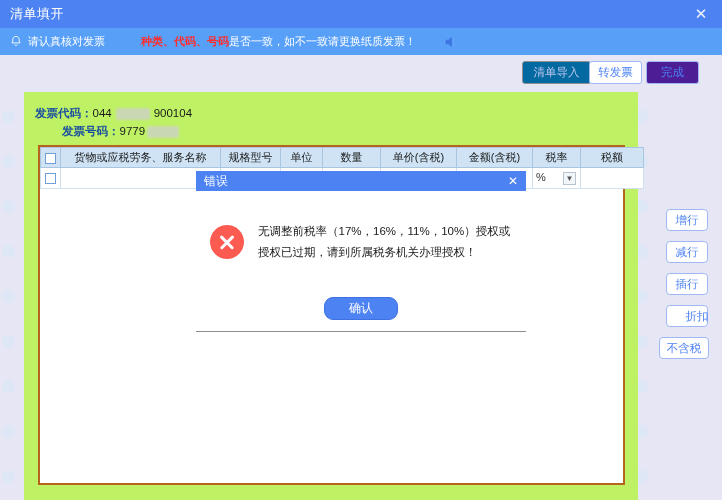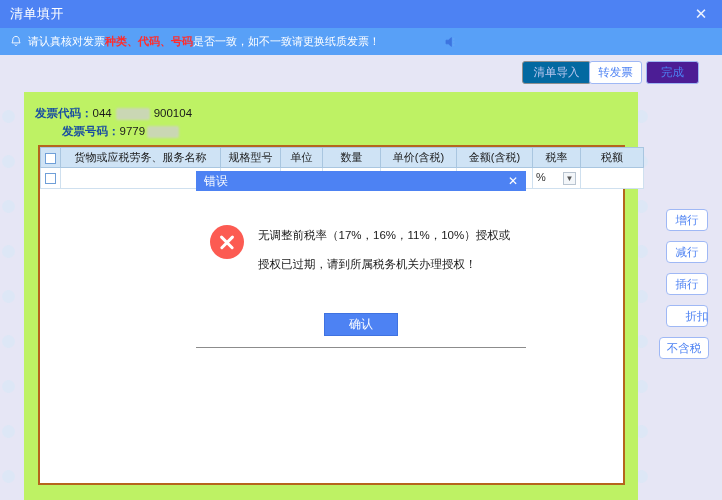--- a/index.html
+++ b/index.html
@@ -39,21 +39,21 @@
   
   .noticebar {
     position: absolute; left: 0; top: 28px;
     width: 722px; height: 27px;
     background: #58a0f7;
     display: flex; align-items: center;
     color: #ffffff; font-size: 11px;
   }
   .noticebar .bell { margin-left: 10px; margin-right: 6px; display:flex; align-items:center; }
   .noticebar .msg { white-space: nowrap; }
-  .noticebar .msg .hl { color: #ff2d2d; font-weight: bold; }
+  .noticebar .msg .hl { color: #ff2d2d; font-weight: bold; padding-left: 36px; }
   .noticebar .speaker {
     position: absolute; left: 444px; top: 0; height: 27px;
     display: flex; align-items: center;
   }
 
   
   .toolbar {
     position: absolute; left: 0; top: 55px;
     width: 722px; height: 35px;
     background: #e6e6f5;
@@ -220,32 +220,32 @@
   .err-icon::before, .err-icon::after {
     content: ""; position: absolute;
     left: 8px; top: 16px;
     width: 18px; height: 2.6px;
     background: #ffffff; border-radius: 2px;
   }
   .err-icon::before { transform: rotate(45deg); }
   .err-icon::after  { transform: rotate(-45deg); }
   .err-text {
     font-size: 11.5px; color: #1a1a1a;
-    line-height: 29px;
+    line-height: 21px;
     padding-top: 2px;
   }
   .dlg-actions {
     display: flex; justify-content: center;
     margin-top: 34px;
   }
   .ok-btn {
     width: 74px; height: 23px;
     background: #4d82f3;
     border: 1px solid #3f72e0;
-    border-radius: 0;
+    border-radius: 9px;
     color: #ffffff; font-size: 12px;
     display: flex; align-items: center; justify-content: center;
     cursor: pointer;
   }
   .dlg-rule {
     margin-top: 11px;
     height: 1px; background: #8c8c8c;
   }
 </style>
 </head>

